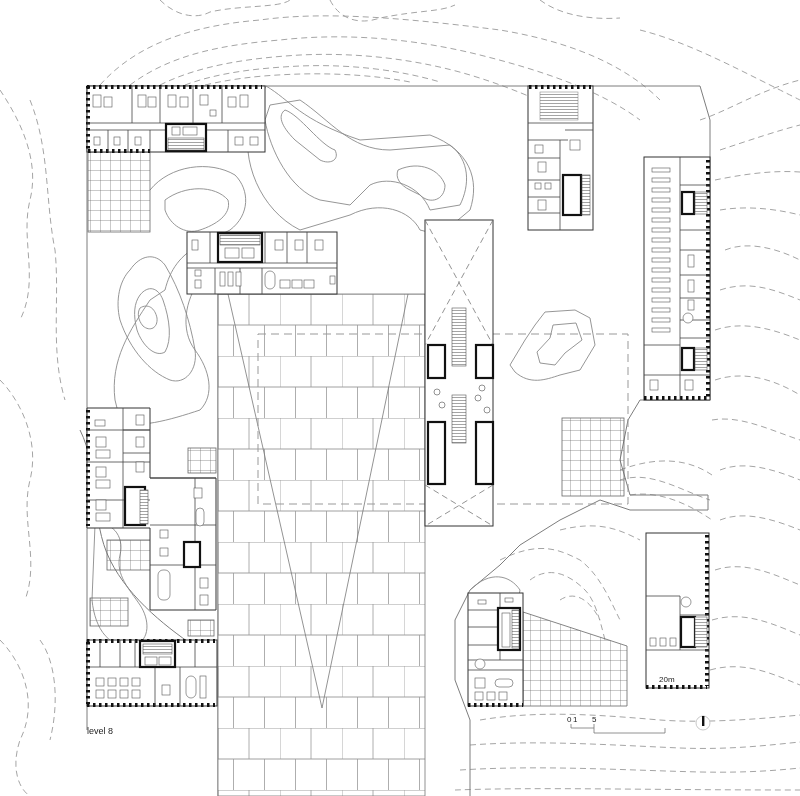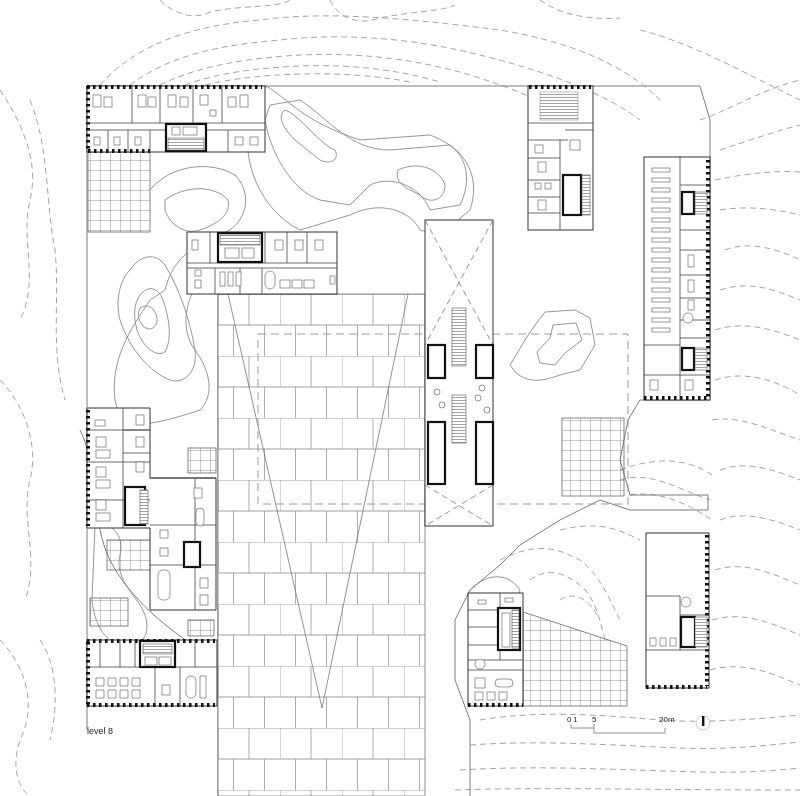--- a/index.html
+++ b/index.html
@@ -330,13 +330,13 @@
     <circle cx="703" cy="723" r="7" fill="#fff" stroke="#bbb" stroke-width="0.8"></circle>
     <rect x="702" y="716" width="2.4" height="10" fill="#111"></rect>
   </g>
 </svg>
 
 <div class="lvl">level 8</div>
 
 <div class="label" style="left:567px;top:715px;">0</div>
 <div class="label" style="left:573px;top:715px;">1</div>
 <div class="label" style="left:592px;top:715px;">5</div>
-<div class="label" style="left:659px;top:715px;">20m</div>
+<div class="label" style="left:659px;top:675px;">20m</div>
 
 </body></html>

